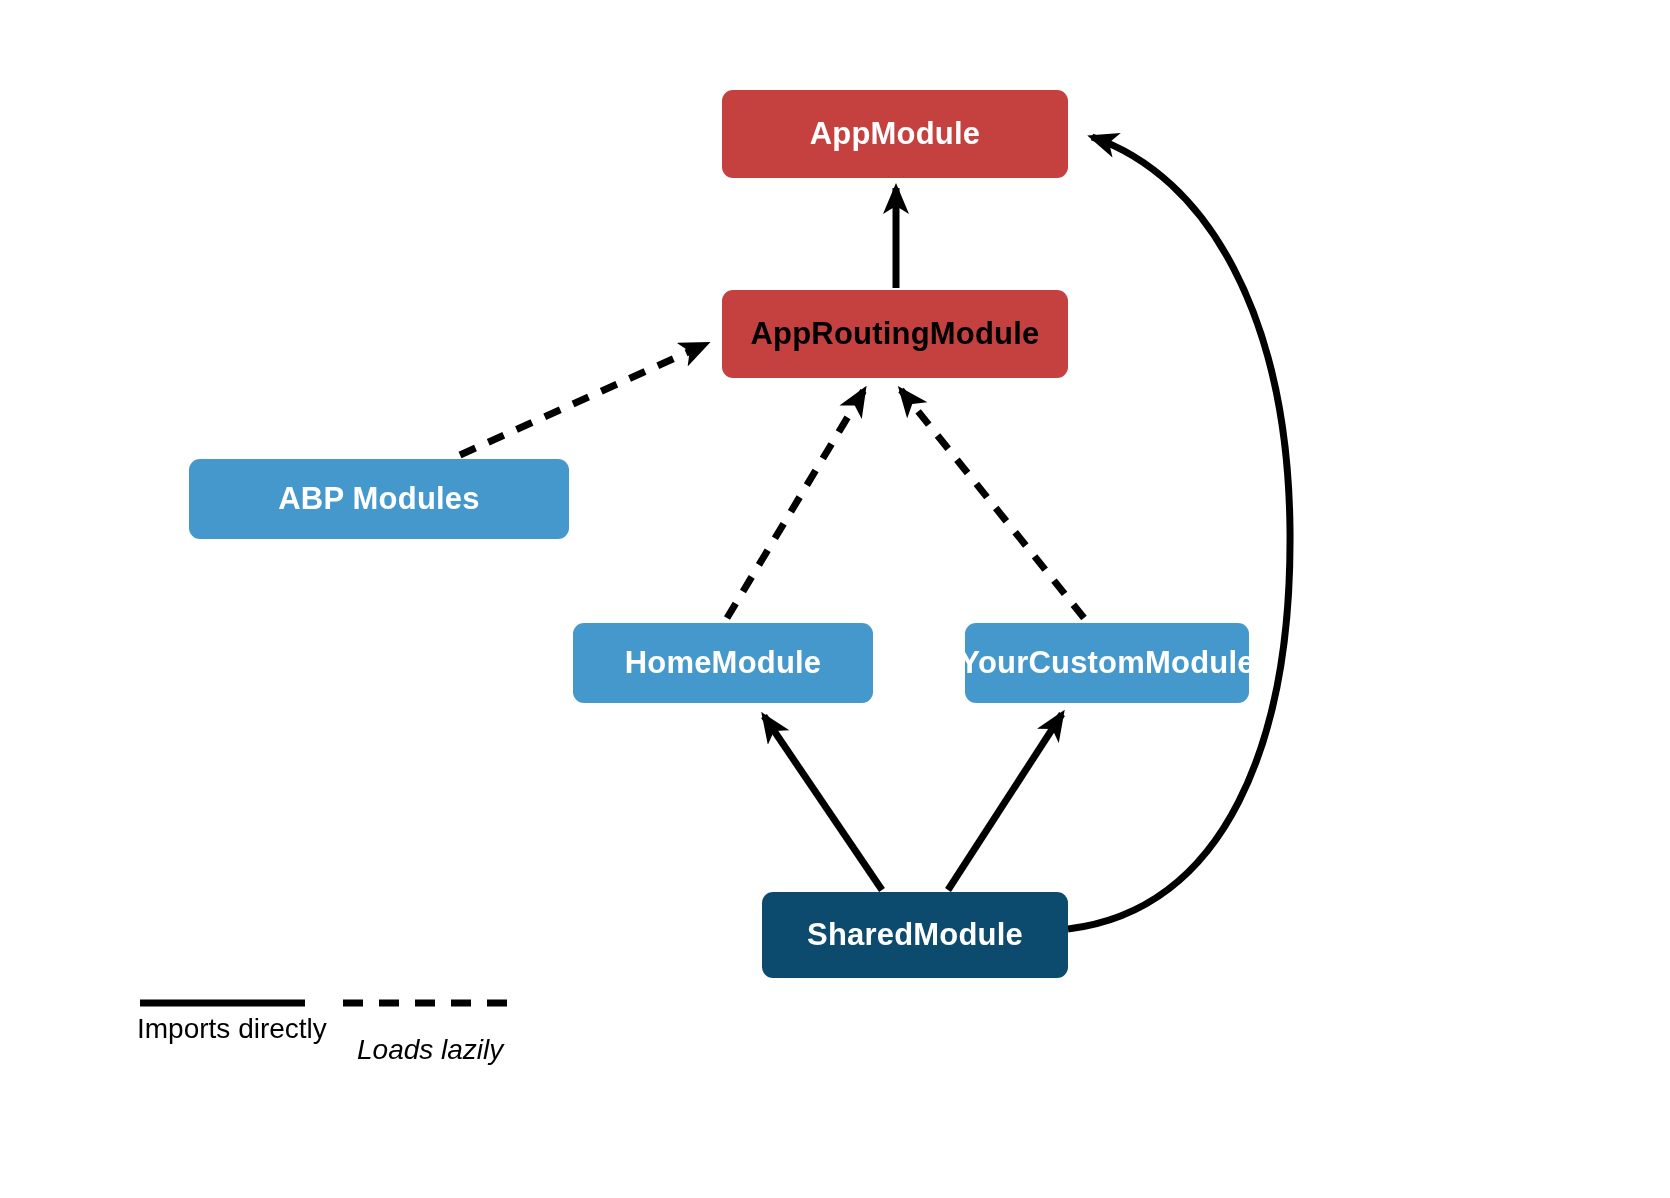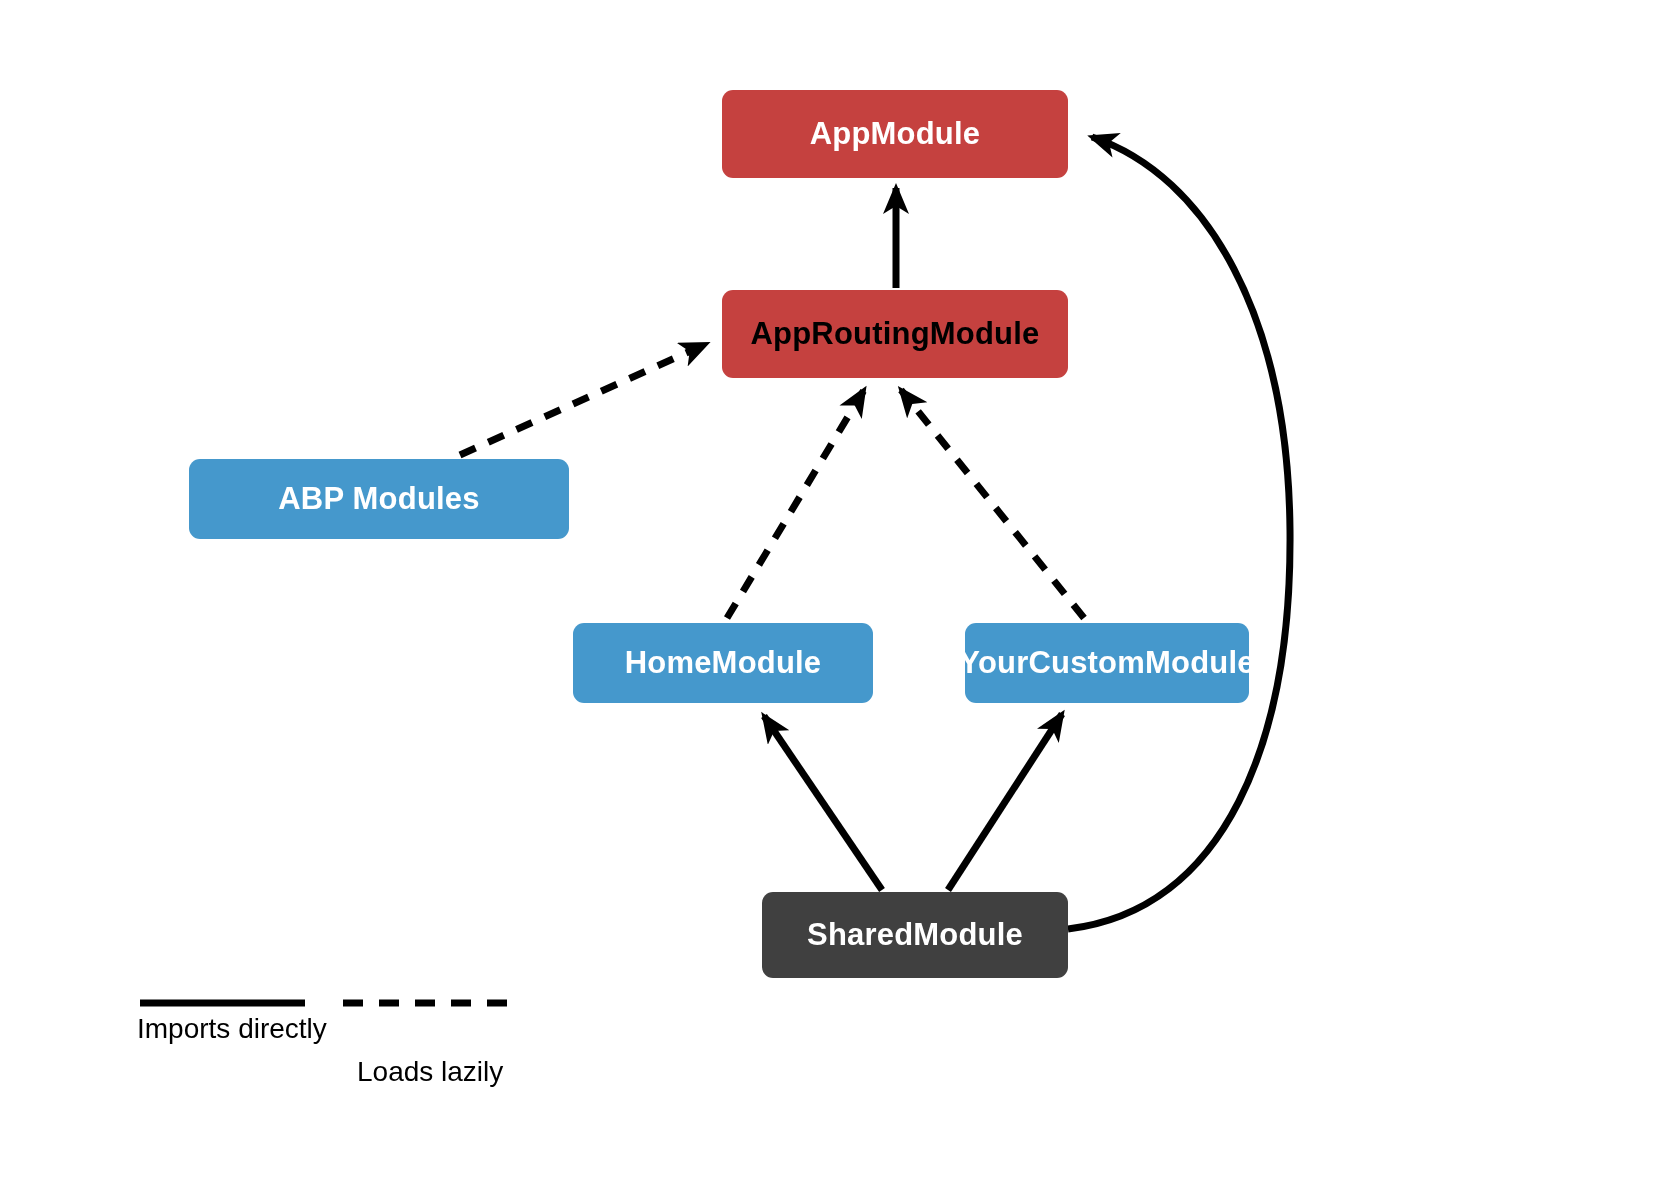--- a/index.html
+++ b/index.html
@@ -71,19 +71,19 @@
   <div class="node" style="left: 722px; top: 90px; width: 346px; height: 88px; background: rgb(197, 65, 63); color: rgb(255, 255, 255);">AppModule</div>
 
   <div class="node" style="left: 722px; top: 290px; width: 346px; height: 88px; background: rgb(197, 65, 63); color: #000000;">AppRoutingModule</div>
 
   <div class="node" style="left: 189px; top: 459px; width: 380px; height: 80px; background: rgb(69, 152, 204); color: rgb(255, 255, 255);">ABP Modules</div>
 
   <div class="node" style="left: 573px; top: 623px; width: 300px; height: 80px; background: rgb(69, 152, 204); color: rgb(255, 255, 255); text-align: right;">HomeModule</div>
 
   <div class="node" style="left: 937px; top: 623px; width: 284px; height: 80px; background: rgb(69, 152, 204); color: rgb(255, 255, 255); margin-left: 28px;">YourCustomModule</div>
 
-  <div class="node" style="left: 762px; top: 892px; width: 306px; height: 86px; background: #404040; color: rgb(255, 255, 255);">SharedModule</div>
+  <div class="node" style="left: 762px; top: 892px; width: 306px; height: 86px; background: #0c4a6e; color: rgb(255, 255, 255);">SharedModule</div>
 
   <div class="legend-label" style="left:137px; top:1013px;">Imports directly</div>
 
-  <div class="legend-label" style="left:357px; top:1056px;">Loads lazily</div>
+  <div class="legend-label" style="left:357px; top:1034px;font-style:italic;">Loads lazily</div>
 
 </div>
 
 </body></html>

